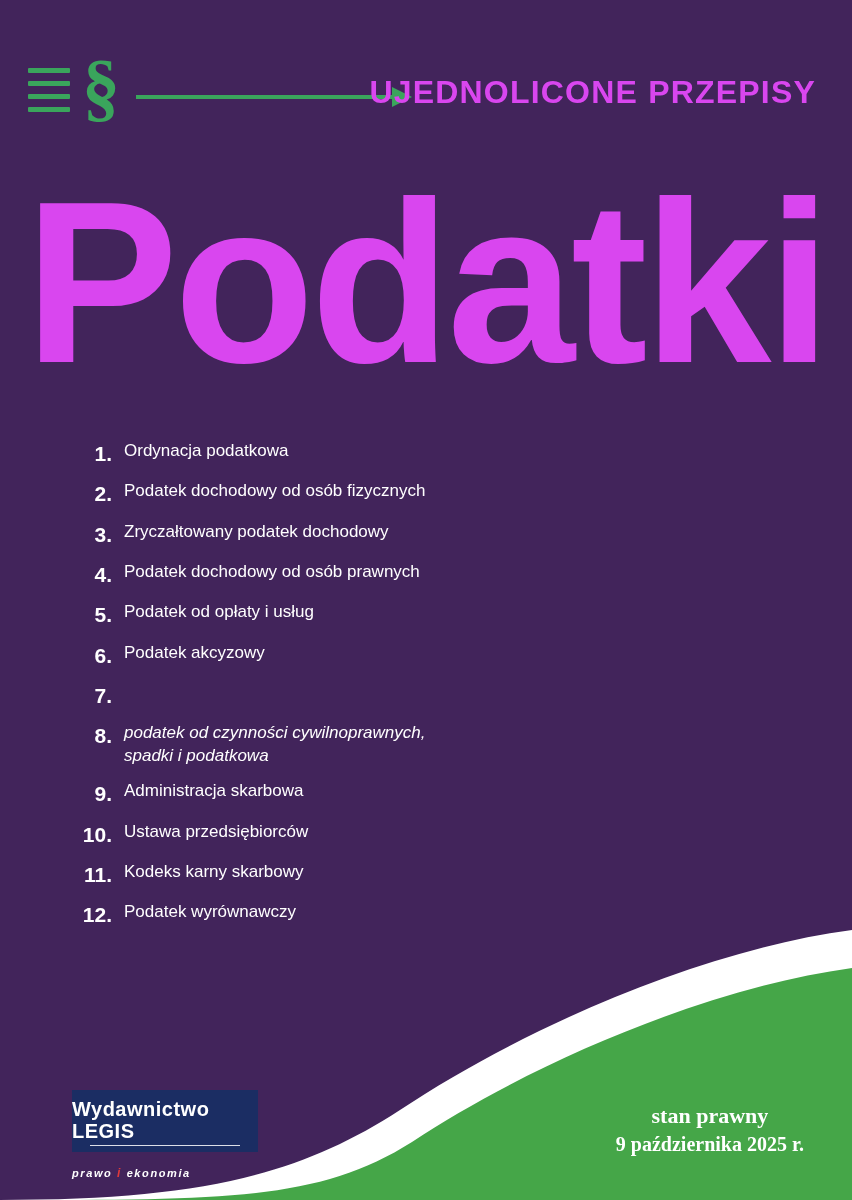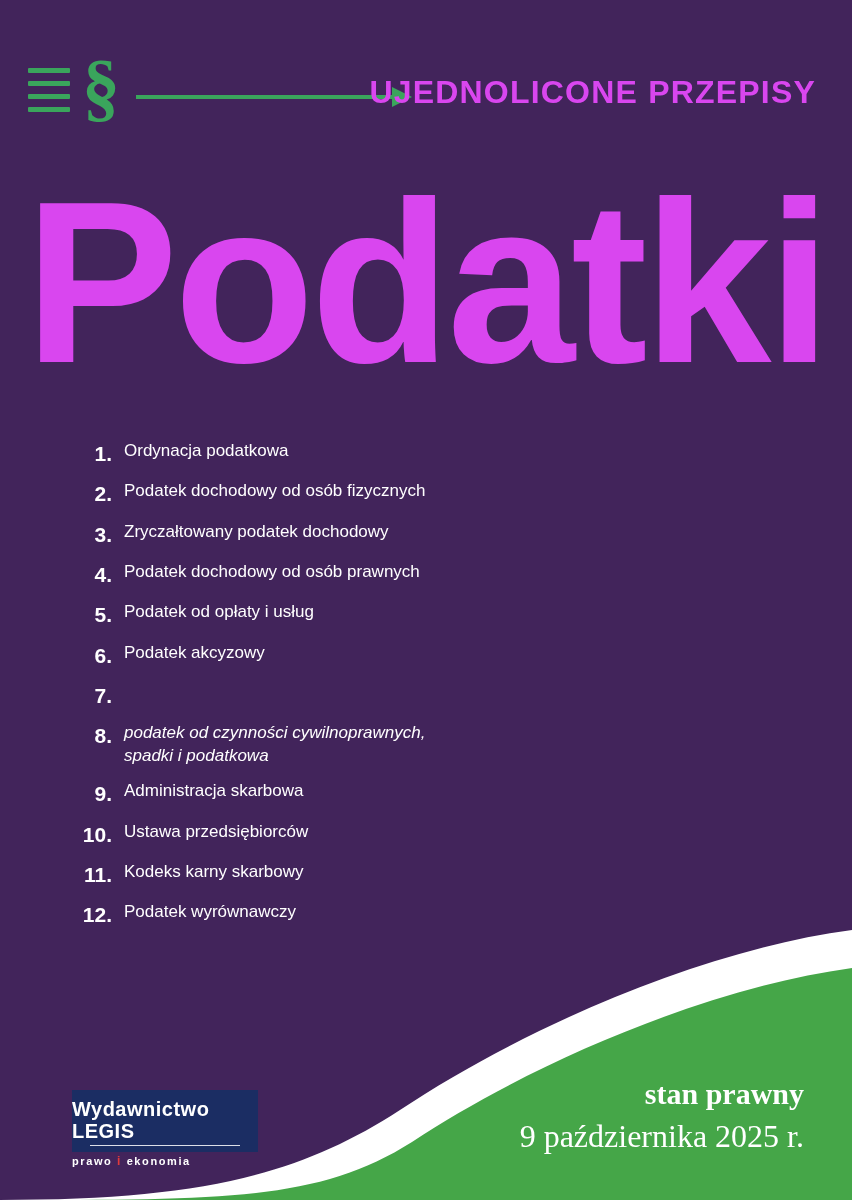--- a/index.html
+++ b/index.html
@@ -163,21 +163,22 @@
   .logo-main {
     font-size: 20px;
     font-weight: bold;
     letter-spacing: 0.5px;
     line-height: 1.1;
   }
   .logo-sub {
     font-size: 11px;
     font-weight: bold;
     letter-spacing: 1.6px;
-    margin-top: 8px;
+    margin-top: 20px;
+    font-style: italic;
   }
   .logo-sub .dot {
     color: #e03a3a;
     font-size: 12px;
   }
   .logo-rule {
     width: 150px;
     height: 1px;
     background: #ffffff;
     margin: 3px auto 0 auto;
@@ -187,27 +188,28 @@
   
   .legal-date {
     position: absolute;
     right: 48px;
     bottom: 42px;
     text-align: right;
     color: #ffffff;
     font-family: "Liberation Serif", serif;
   }
   .legal-date .l1 {
-    font-size: 30px;
+    font-size: 22px;
     font-weight: bold;
     line-height: 1.35;
+    text-align: center;
   }
   .legal-date .l2 {
-    font-size: 32px;
-    font-weight: normal;
+    font-size: 20px;
+    font-weight: bold;
     line-height: 1.35;
   }
 </style>
 </head>
 <body>
 
 <div class="cover">
 
   <div class="top-banner">
     <div class="section-mark">

